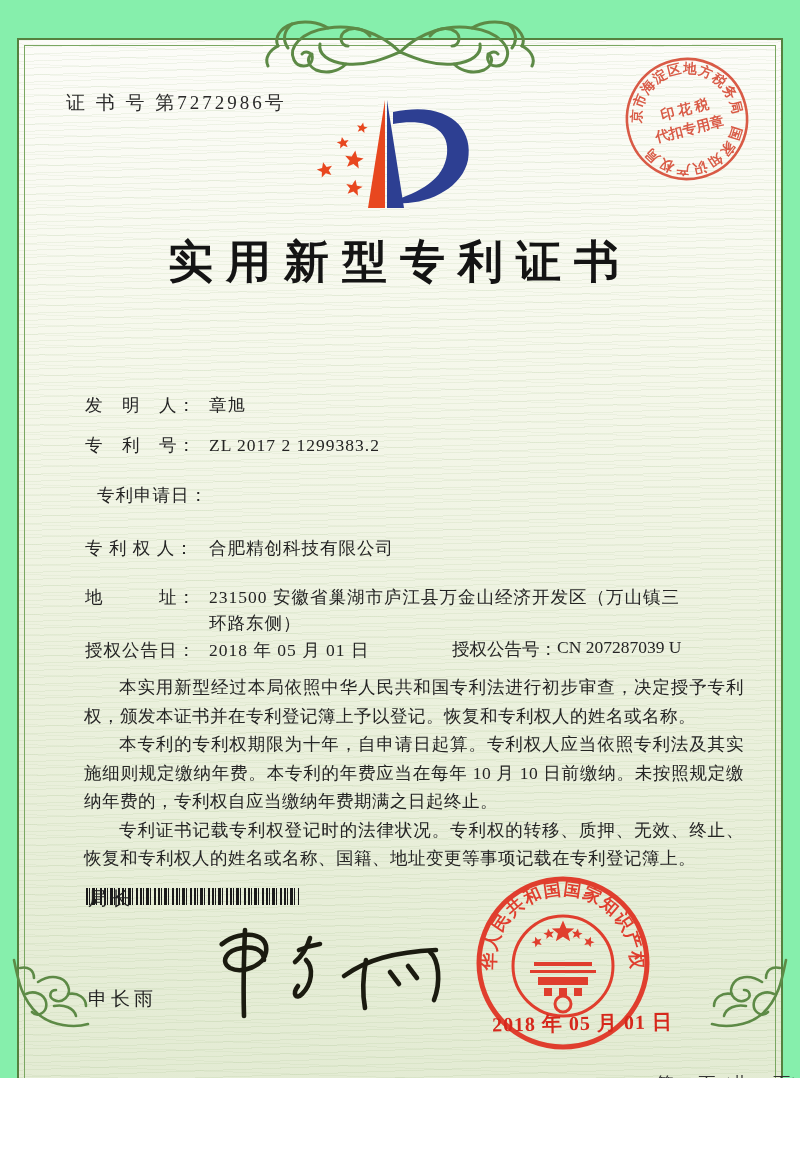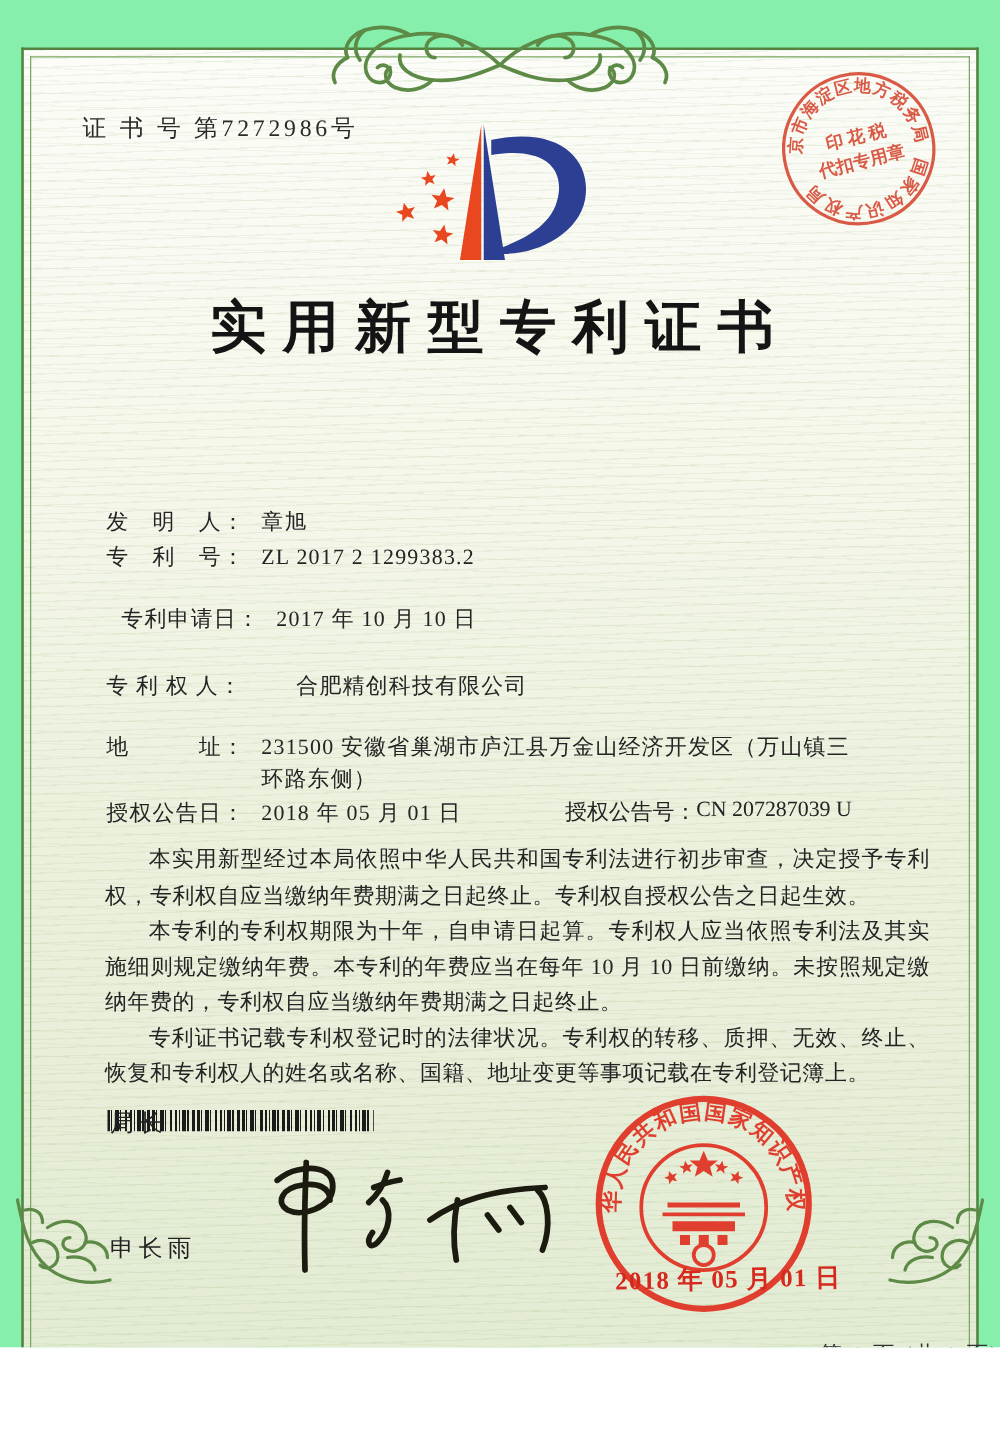--- a/index.html
+++ b/index.html
@@ -30,24 +30,24 @@
   .tax-stamp { position:absolute; left:620px; top:52px; transform:rotate(-14deg); opacity:0.88; }
   .logo { position:absolute; left:298px; top:92px; }
   .title { position:absolute; left:0; top:206px; width:100%; text-align:center;
            font-size:45px; font-weight:bold; letter-spacing:13px; color:#141414;margin-top:26px; }
 
   
   .field { position:absolute; left:85px; display:flex; font-size:17.5px; color:#242424; line-height:26px; }
   .field .lbl { flex:0 0 124px; white-space:pre; letter-spacing:1px; }
   .field .val { letter-spacing:1px; }
   .f-name     { top:331px; }
-  .f-inventor { top:404px; }
+  .f-inventor { top:392px; }
   .f-patno    { top:432px; }
   .f-filing   { top:482px;margin-left:12px; }
-  .f-owner    { top:535px;gap:28px; }
+  .f-owner    { top:535px; }
   .f-addr     { top:584px; width:600px; }
   .f-grantd   { top:637px; }
   .f-grantn   { position:absolute; left:452px; top:637px; display:flex; font-size:17.5px; color:#242424; }
 
   
   .body-text { position:absolute; left:84px; top:673px; width:660px;
                font-size:17.5px; line-height:28.5px; color:#242424; letter-spacing:0.5px; text-align:justify; }
   .body-text p { text-indent:2em; }
 
   
@@ -155,41 +155,40 @@
   <div class="field f-inventor">
     <span class="lbl">发　明　人：</span>
     <span class="val">章旭</span>
   </div>
   <div class="field f-patno">
     <span class="lbl">专　利　号：</span>
     <span class="val">ZL 2017 2 1299383.2</span>
   </div>
   <div class="field f-filing">
     <span class="lbl">专利申请日：</span>
-    <span class="val">2017 年 10 月 10 日</span>
   </div>
   <div class="field f-owner">
     <span class="lbl">专 利 权 人：</span>
     <span class="val">合肥精创科技有限公司</span>
   </div>
   <div class="field f-addr">
     <span class="lbl">地　　　址：</span>
     <span class="val">231500 安徽省巢湖市庐江县万金山经济开发区（万山镇三环路东侧）</span>
   </div>
   <div class="field f-grantd">
     <span class="lbl">授权公告日：</span>
     <span class="val">2018 年 05 月 01 日</span>
   </div>
   <div class="f-grantn">
     <span class="lbl">授权公告号：</span>
     <span class="val">CN 207287039 U</span>
   </div>
 
   <div class="body-text">
-    <p>本实用新型经过本局依照中华人民共和国专利法进行初步审查，决定授予专利权，专利权自应当缴纳年费期满之日起终止。专利权自授权公告之日起生效。</p>
+    <p>本实用新型经过本局依照中华人民共和国专利法进行初步审查，决定授予专利权，颁发本证书并在专利登记簿上予以登记。恢复和专利权人的姓名或名称。</p>
     <p>本专利的专利权期限为十年，自申请日起算。专利权人应当依照专利法及其实施细则规定缴纳年费。本专利的年费应当在每年 10 月 10 日前缴纳。未按照规定缴纳年费的，专利权自应当缴纳年费期满之日起终止。</p>
     <p>专利证书记载专利权登记时的法律状况。专利权的转移、质押、无效、终止、恢复和专利权人的姓名或名称、国籍、地址变更等事项记载在专利登记簿上。</p>
   </div>
 
   <div class="barcode"></div>
 
   <div class="signer-title">局长</div>
   <div class="signer-name">申长雨</div>
 
   <svg class="signature" width="260" height="118" viewBox="0 0 260 118">

